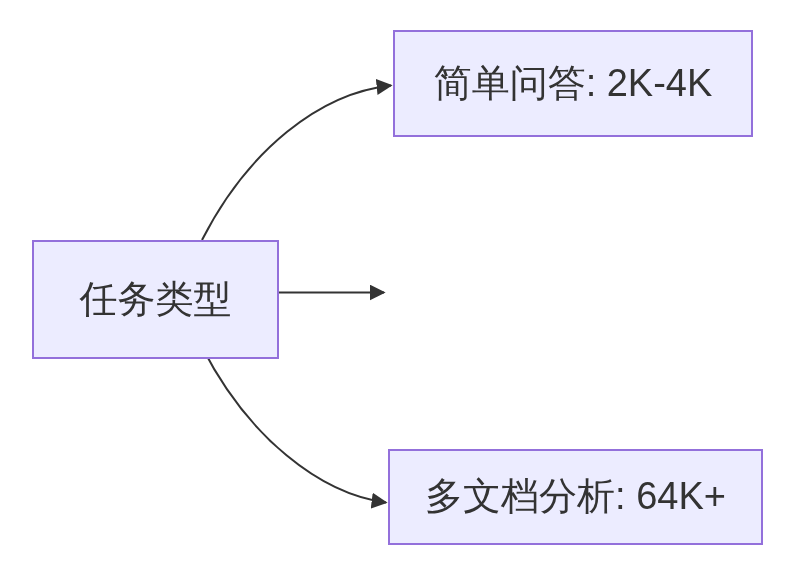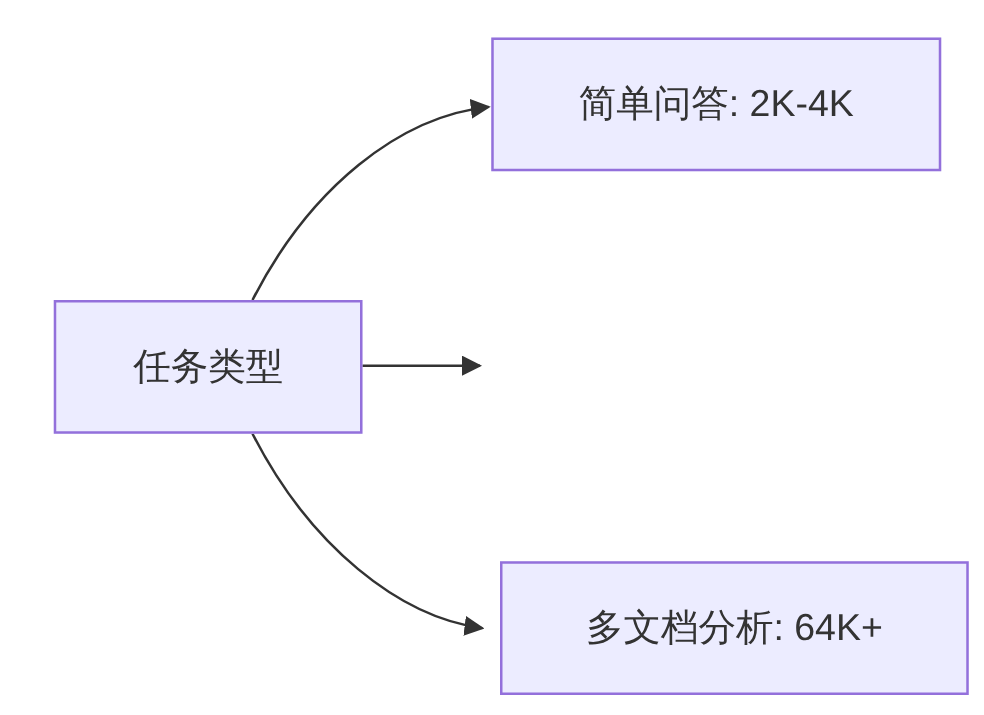--- a/index.html
+++ b/index.html
@@ -37,29 +37,29 @@
     stroke: none;
   }
   .node {
     position: absolute;
     display: flex;
     align-items: center;
     justify-content: center;
     background: var(--node-fill);
     border: 2px solid var(--node-border);
     color: var(--text-color);
-    font-size: 30px;
+    font-size: 38px;
     line-height: 1.2;
     text-align: center;
     white-space: nowrap;
   }
-  .node-root   { left: 43px;  top: 240px; width: 247px; height: 107px; }
+  .node-root   { left: 32px;  top: 240px; width: 247px; height: 119px; }
   .node-b0     { left: 393px; top: 30px;  width: 360px; height: 107px; }
   .node-b1     { left: 386px; top: 238px; width: 385px; height: 107px; }
-  .node-b2     { left: 400px; top: 449px; width: 375px; height: 107px; }
+  .node-b2     { left: 388px; top: 449px; width: 375px; height: 96px; }
 </style>
 </head>
 <body>
 
 <div class="canvas">
 
   <svg class="edges" viewBox="0 0 787 572" xmlns="http://www.w3.org/2000/svg">
     <defs>
       <marker id="arrow" viewBox="0 0 10 10" refX="9" refY="5" markerWidth="8" markerHeight="8" orient="auto-start-reverse">
         <path class="arrowhead-shape" d="M0,0 L10,5 L0,10 z"></path>

